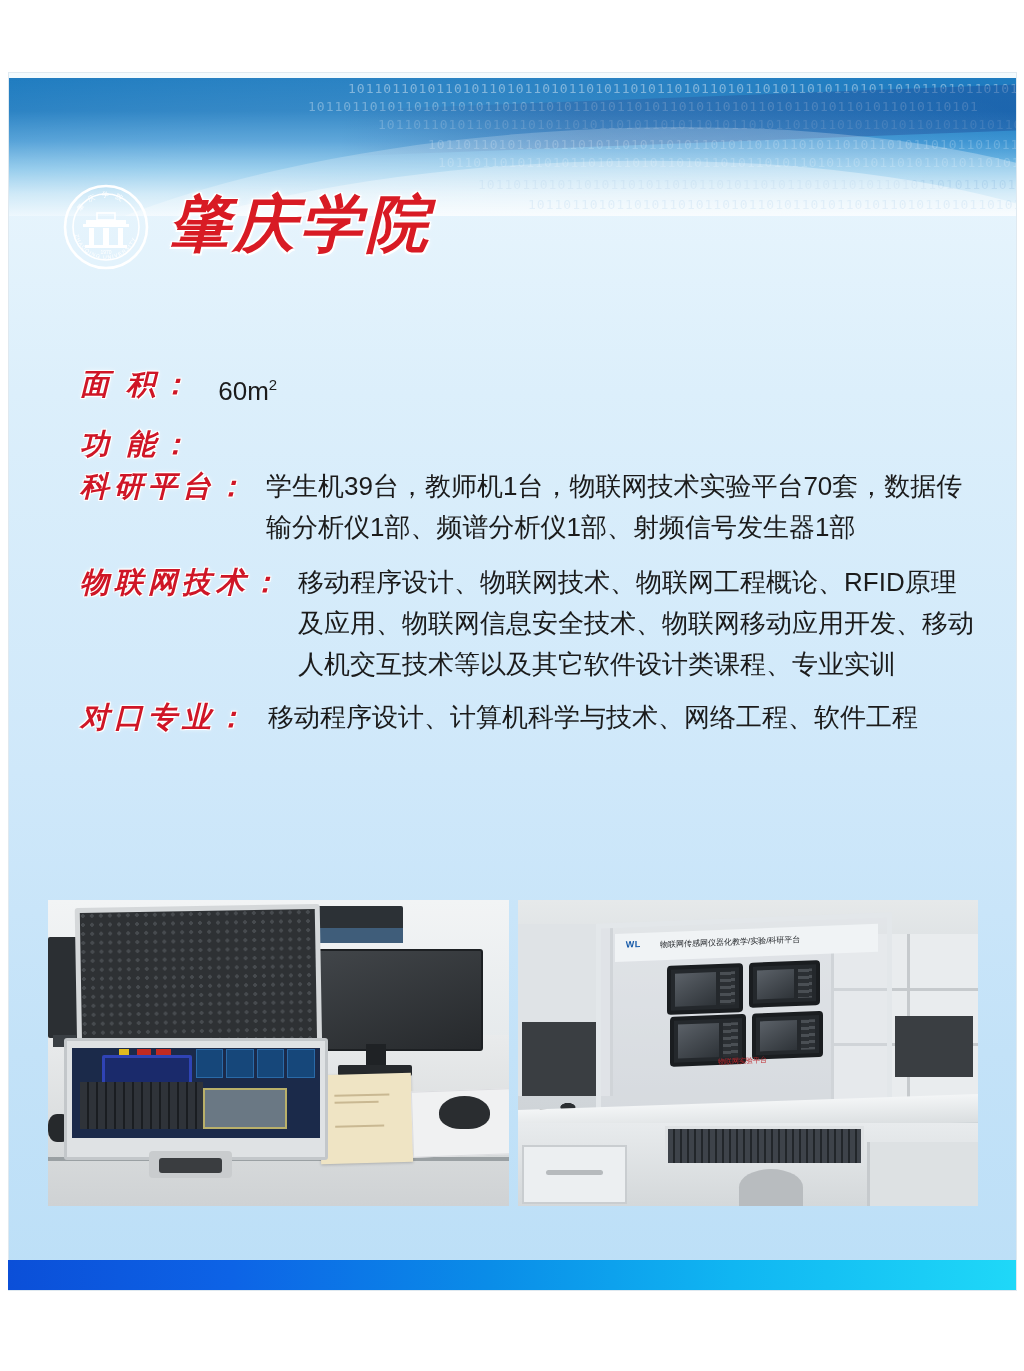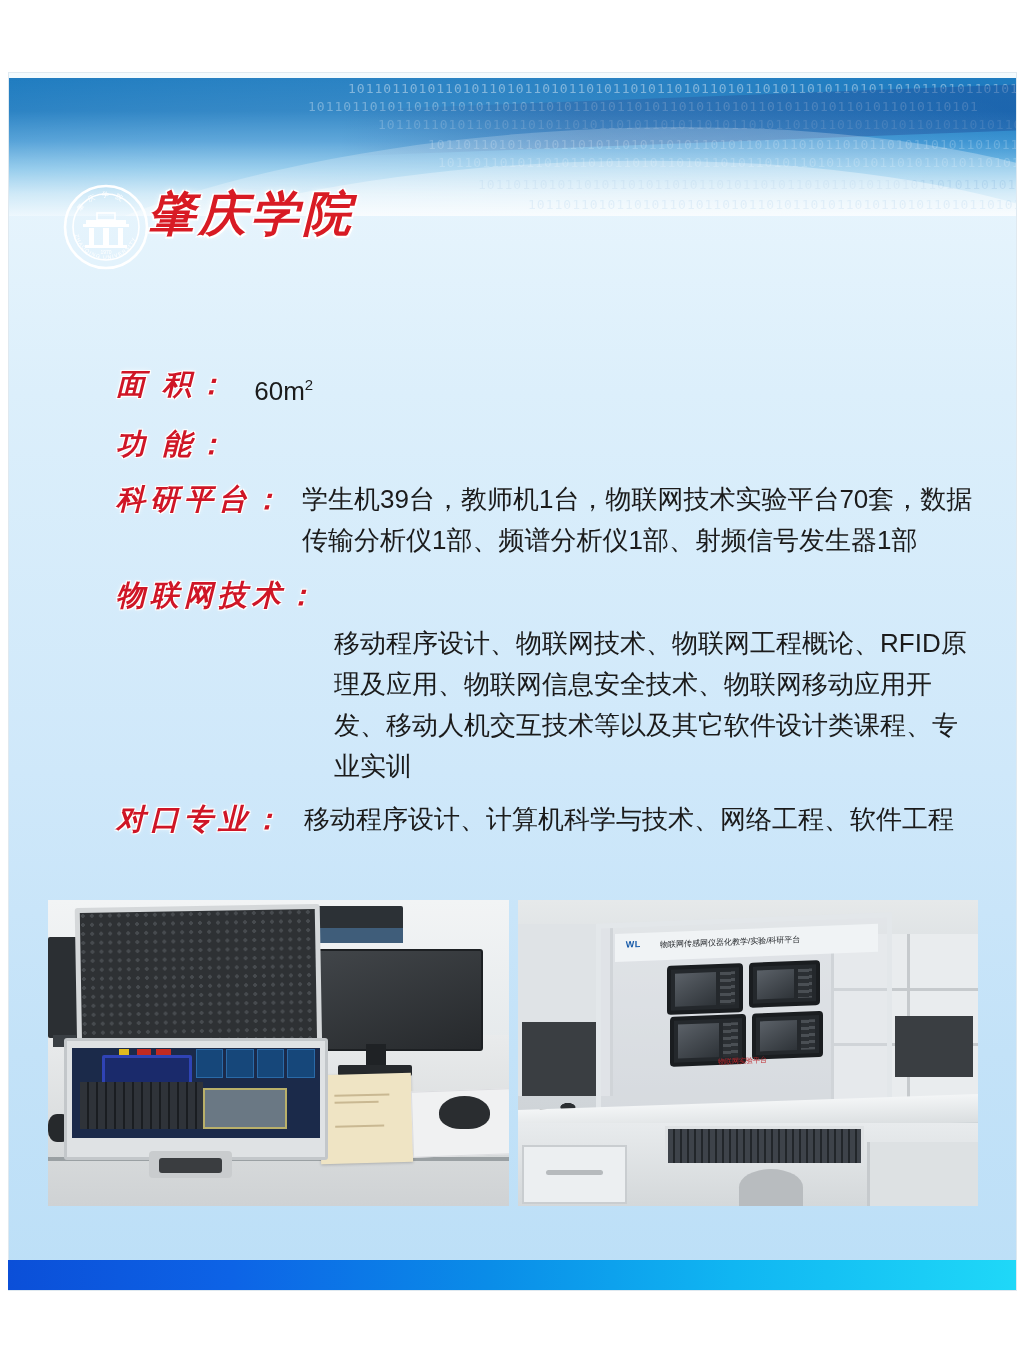--- a/index.html
+++ b/index.html
@@ -58,23 +58,23 @@
     font-family:"DejaVu Sans Mono","Liberation Mono",monospace;
     color:rgba(255,255,255,.40);letter-spacing:1px;
     font-size:13px;line-height:13px;
   }
 
   
   .seal{position:absolute;left:55px;top:112px;width:86px;height:86px;}
   .seal svg{display:block;}
 
   .school-name{
-    position:absolute;left:139px;top:110px;
+    position:absolute;left:160px;top:110px;
     font-family:Liberation Mono, monospace;
-    font-size:48px;font-weight:bold;font-style:italic;
+    font-size:62px;font-weight:bold;font-style:italic;
     letter-spacing:4px;color:#d81b24;
     text-shadow:
       -1.5px -1.5px 0 #fff, 1.5px -1.5px 0 #fff,
       -1.5px 1.5px 0 #fff, 1.5px 1.5px 0 #fff,
        0 0 7px rgba(255,255,255,.95);
     white-space:nowrap;
   }
   .college-name{
     position:absolute;left:392px;top:135px;
     font-family:"Liberation Serif","DejaVu Serif",serif;
@@ -94,21 +94,21 @@
     font-size:60px;font-weight:bold;letter-spacing:6px;
     color:#123a80;
     text-shadow:
       -2px -2px 0 #fff, 2px -2px 0 #fff, -2px 2px 0 #fff, 2px 2px 0 #fff,
       -2.6px 0 0 #fff, 2.6px 0 0 #fff, 0 -2.6px 0 #fff, 0 2.6px 0 #fff,
        0 0 10px rgba(255,255,255,.95);
   }
 
   
   .info{position:absolute;left:0;top:292px;width:1008px;}
-  .row{display:flex;align-items:flex-start;margin-bottom:12px;padding-left:36px;}
+  .row{display:flex;align-items:flex-start;margin-bottom:12px;}
   .label{
     flex:0 0 auto;
     font-family:"Liberation Serif","DejaVu Serif",serif;
     font-weight:bold;font-style:italic;
     font-size:29px;line-height:41px;letter-spacing:5px;
     color:#cf1626;white-space:nowrap;
     text-shadow:
       -1px -1px 0 #fff, 1px -1px 0 #fff, -1px 1px 0 #fff, 1px 1px 0 #fff,
        0 0 5px rgba(255,255,255,.9);
     padding-left:72px;
@@ -116,23 +116,23 @@
   .value{
     flex:1 1 auto;
     font-family:"Liberation Sans","DejaVu Sans",sans-serif;
     font-size:26px;line-height:41px;color:#1b1b1b;
     padding-right:36px;
   }
   .value sup{font-size:15px;vertical-align:super;}
   .row.r-area  .value{padding-left:24px;}
   .row.r-func  .value{padding-left:24px;}
   .row.r-equip .value{padding-left:16px;}
-  .row.r-cour  .value{padding-left:14px;margin-top:48px;}
+  .row.r-cour  .value{padding-left:14px;}
   .row.r-major .value{padding-left:18px;}
-  .row.r-func{margin-bottom:14px;}
+  .row.r-func{margin-bottom:1px;}
   .row.r-equip{margin-bottom:14px;}
   .row.r-cour{margin-bottom:12px;}
 
   
   .photos{position:absolute;left:40px;top:828px;width:930px;height:306px;display:flex;gap:9px;}
   .photo{position:relative;width:463px;height:306px;overflow:hidden;background:#cfd5d8;}
 
   
   .p1-wall{position:absolute;left:0;top:0;width:100%;height:46%;background:linear-gradient(to bottom,#f2f4f5,#e6eaec);}
   .p1-desk{position:absolute;left:0;top:44%;width:100%;height:56%;background:linear-gradient(to bottom,#e9ebec,#d9dcdd 60%,#cfd2d4);}

